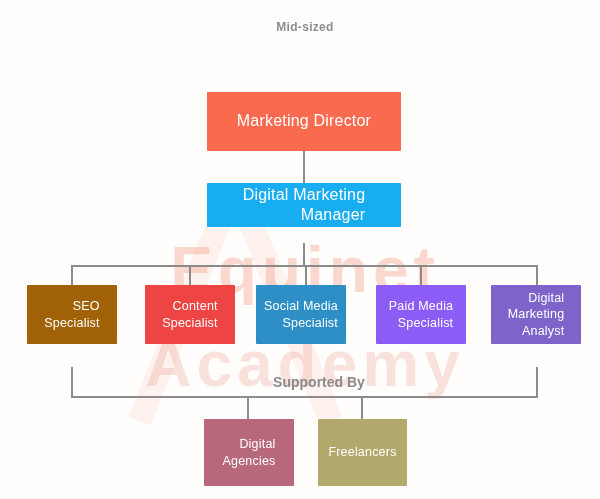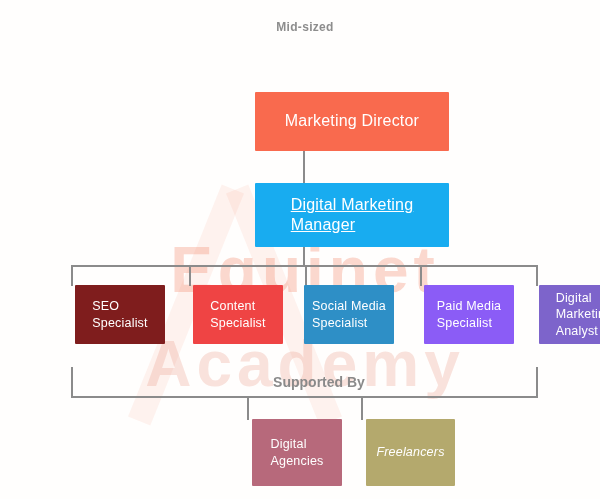--- a/index.html
+++ b/index.html
@@ -53,40 +53,39 @@
 
   
   .vline,.hline{position:absolute;background:#8b8b8b;z-index:1;}
   .vline{width:2px;}
   .hline{height:2px;}
 
   
   .node{
     position:absolute;
     display:flex;align-items:center;justify-content:center;
-    text-align:left;
+    text-align:right;
     color:#ffffff;
     white-space:pre-line;
     border-radius:1px;
     z-index:2;
     line-height:1.3;
     letter-spacing:.2px;
-    margin-left:48px;
   }
   .lvl1{left:207px;top:92px;width:194px;height:59px;font-size:16px;}
-  .lvl2{left:207px;top:183px;width:194px;height:64px;font-size:16px;line-height:1.25;text-decoration:underline;}
+  .lvl2{left:207px;top:183px;width:194px;height:44px;font-size:16px;line-height:1.25;}
   .spec{top:285px;width:90px;height:59px;font-size:12.5px;}
   #spec-0{left:27px;}
   #spec-1{left:145px;}
   #spec-2{left:256px;}
   #spec-3{left:376px;}
   #spec-4{left:491px;}
   .supp{top:419px;width:90px;height:67px;font-size:12.5px;}
   #supp-0{left:204px;}
-  #supp-1{left:318px;width:89px;font-style:italic;}
+  #supp-1{left:318px;width:89px;}
 </style>
 </head>
 <body>
 
 <div id="stage">
 
   <div class="wm-logo"></div>
   <div class="wm-word" id="wm-line1">Equinet</div>
   <div class="wm-word" id="wm-line2">Academy</div>
 
@@ -105,21 +104,21 @@
   <div class="vline" style="left:536px;top:367px;height:30px;"></div>
   <div class="hline" style="left:71px;top:396px;width:467px;"></div>
   <div class="vline" style="left:247px;top:396px;height:24px;"></div>
   <div class="vline" style="left:361px;top:396px;height:24px;"></div>
 
   <div class="node lvl1" style="background: rgb(249, 106, 78);">Marketing Director</div>
 
   <div class="node lvl2" style="background: rgb(24, 172, 240);">Digital Marketing
 Manager</div>
 
-  <div class="node spec" id="spec-0" style="background: #7f1d1d;">SEO
+  <div class="node spec" id="spec-0" style="background: #a16207;">SEO
 Specialist</div>
   <div class="node spec" id="spec-1" style="background: #ef4444;">Content
 Specialist</div>
   <div class="node spec" id="spec-2" style="background: rgb(46, 143, 198);">Social Media
 Specialist</div>
   <div class="node spec" id="spec-3" style="background: #8b5cf6;">Paid Media
 Specialist</div>
   <div class="node spec" id="spec-4" style="background: rgb(125, 100, 203);">Digital
 Marketing
 Analyst</div>

